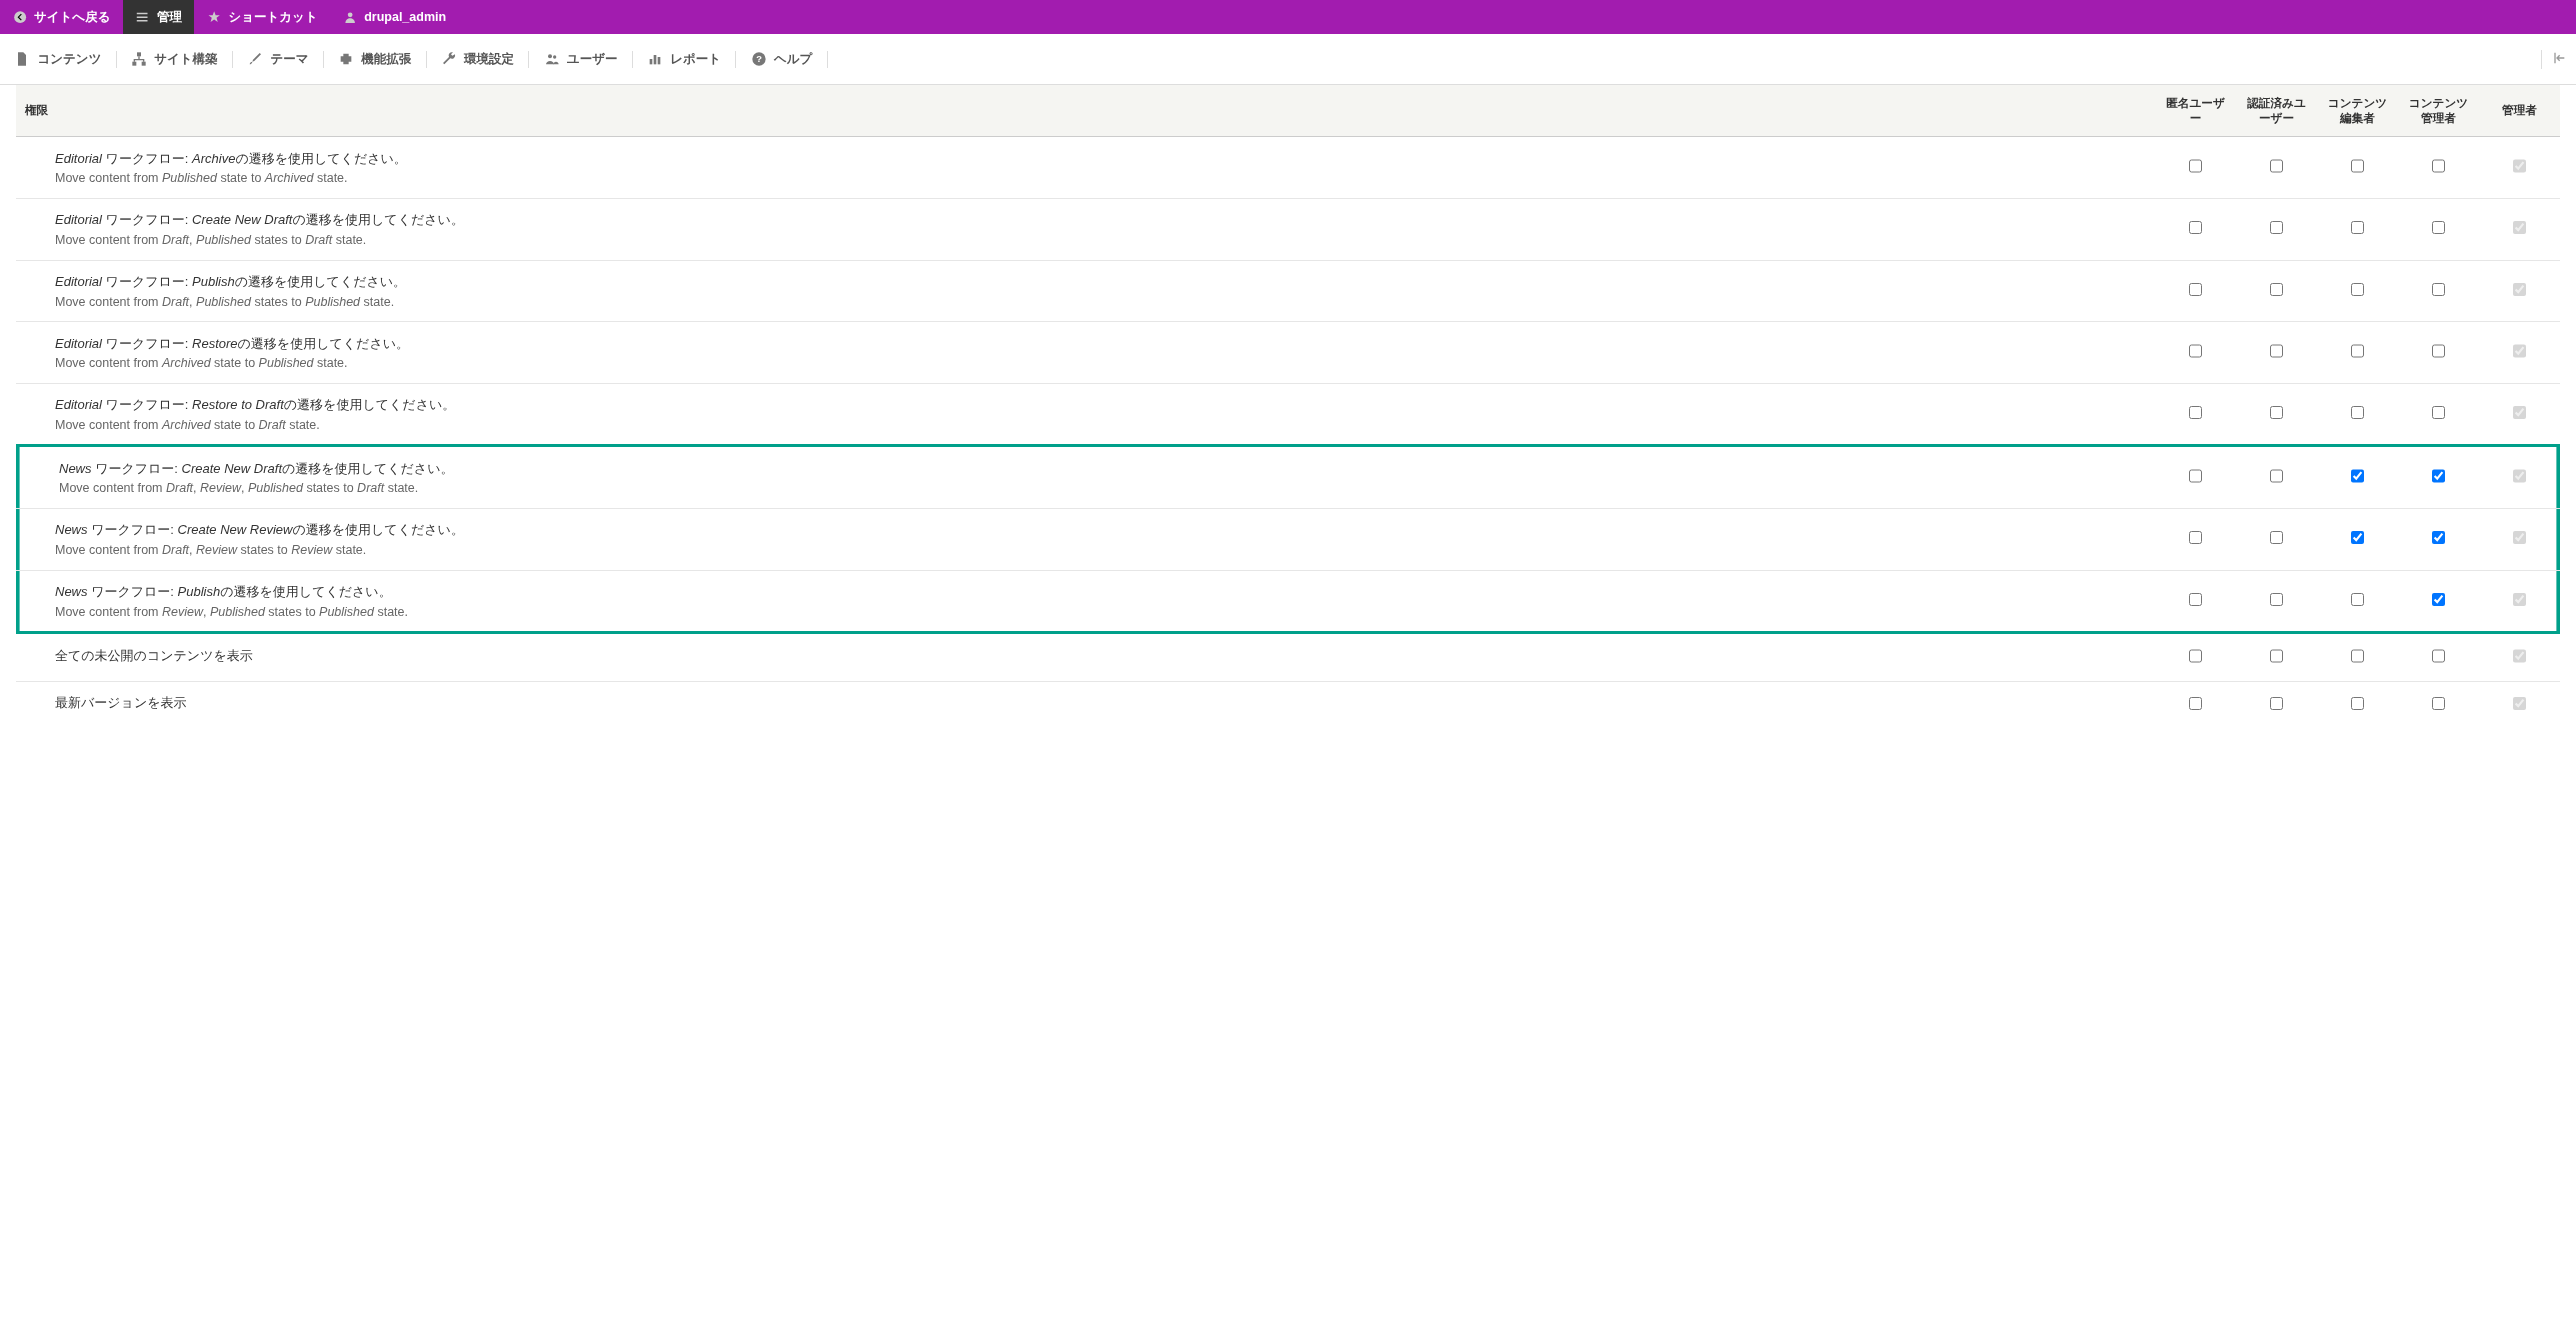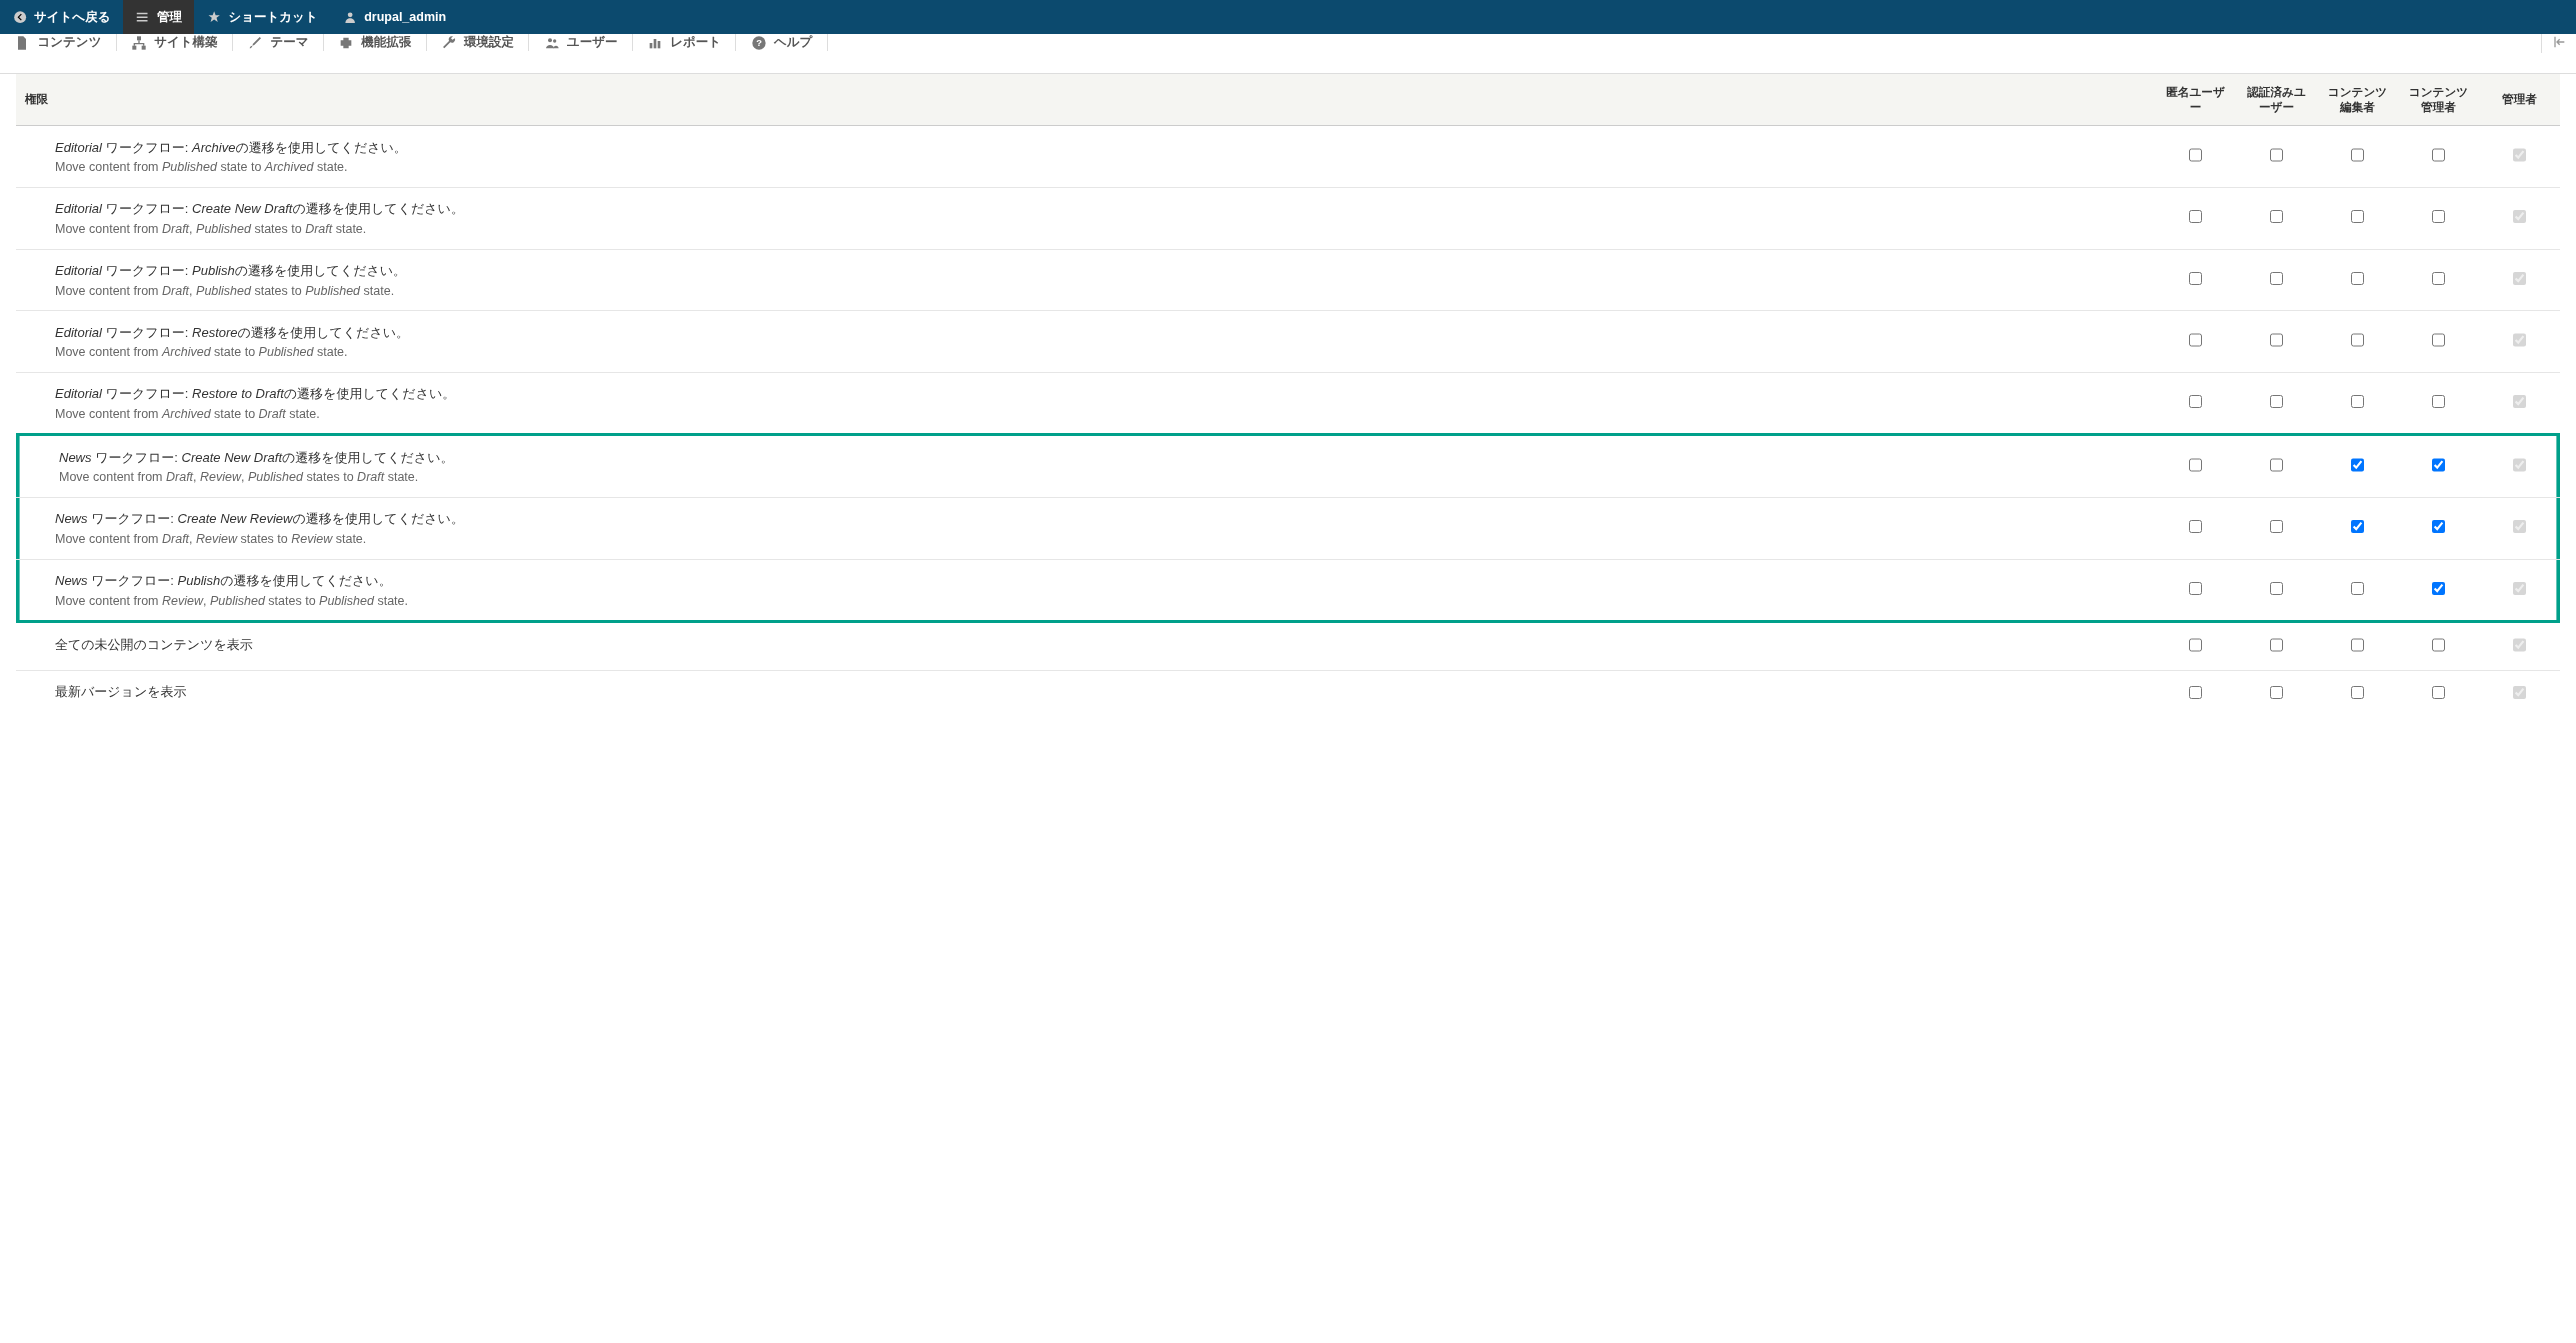--- a/index.html
+++ b/index.html
@@ -1,26 +1,26 @@
 <!DOCTYPE html>
 <html style="font-size:14.3px"><head>
 <meta charset="utf-8">
 <style>
 * { margin: 0; padding: 0; box-sizing: border-box; }
 body { font-family: "Lucida Grande", "Hiragino Kaku Gothic ProN", "ヒラギノ角ゴ ProN W3", Meiryo, sans-serif; font-size: 12.5px; background: #fff; color: #333; }
 
 
-.toolbar-top { background: #0c4a6e; height: 34px; display: flex; align-items: center; padding: 0; }
+.toolbar-top { background: #a21caf; height: 34px; display: flex; align-items: center; padding: 0; }
 .toolbar-top-item { display: flex; align-items: center; padding: 0 12.5px; height: 100%; color: #fff; font-size: 12.5px; font-weight: bold; cursor: pointer; }
 .toolbar-top-item.active { background: #333; }
 .toolbar-top-item .icon { margin-right: 7.2px; display: flex; align-items: center; }
 .toolbar-top-item svg { width: 14.3px; height: 14.3px; fill: #ccc; }
 
 
-.toolbar-admin { background: #fff; border-bottom: 0.9px solid #ddd; height: 40px; display: flex; align-items: flex-start; }
+.toolbar-admin { background: #fff; border-bottom: 0.9px solid #ddd; height: 51px; display: flex; align-items: center; }
 .toolbar-admin-item { display: flex; align-items: center; padding: 0 14.3px; border-right: 0.9px solid #ddd; font-size: 12.5px; color: #555; font-weight: bold; cursor: pointer; }
 .toolbar-admin-item .icon { margin-right: 7.2px; display: flex; align-items: center; }
 .toolbar-admin-item svg { width: 16px; height: 16px; fill: #777; }
 .toolbar-collapse { margin-left: auto; padding: 0 9px; border-left: 0.9px solid #ddd; display: flex; align-items: center; cursor: pointer; }
 .toolbar-collapse svg { width: 16px; height: 16px; fill: #999; }
 
 
 .content { padding: 0 16px 18px 16px; }
 table { width: 100%; border-collapse: collapse; }
 thead th { background: #f5f5f2; border-bottom: 0.9px solid #ccc; padding: 10.7px 9px; font-size: 11.6px; font-weight: bold; text-align: center; color: #333; }

